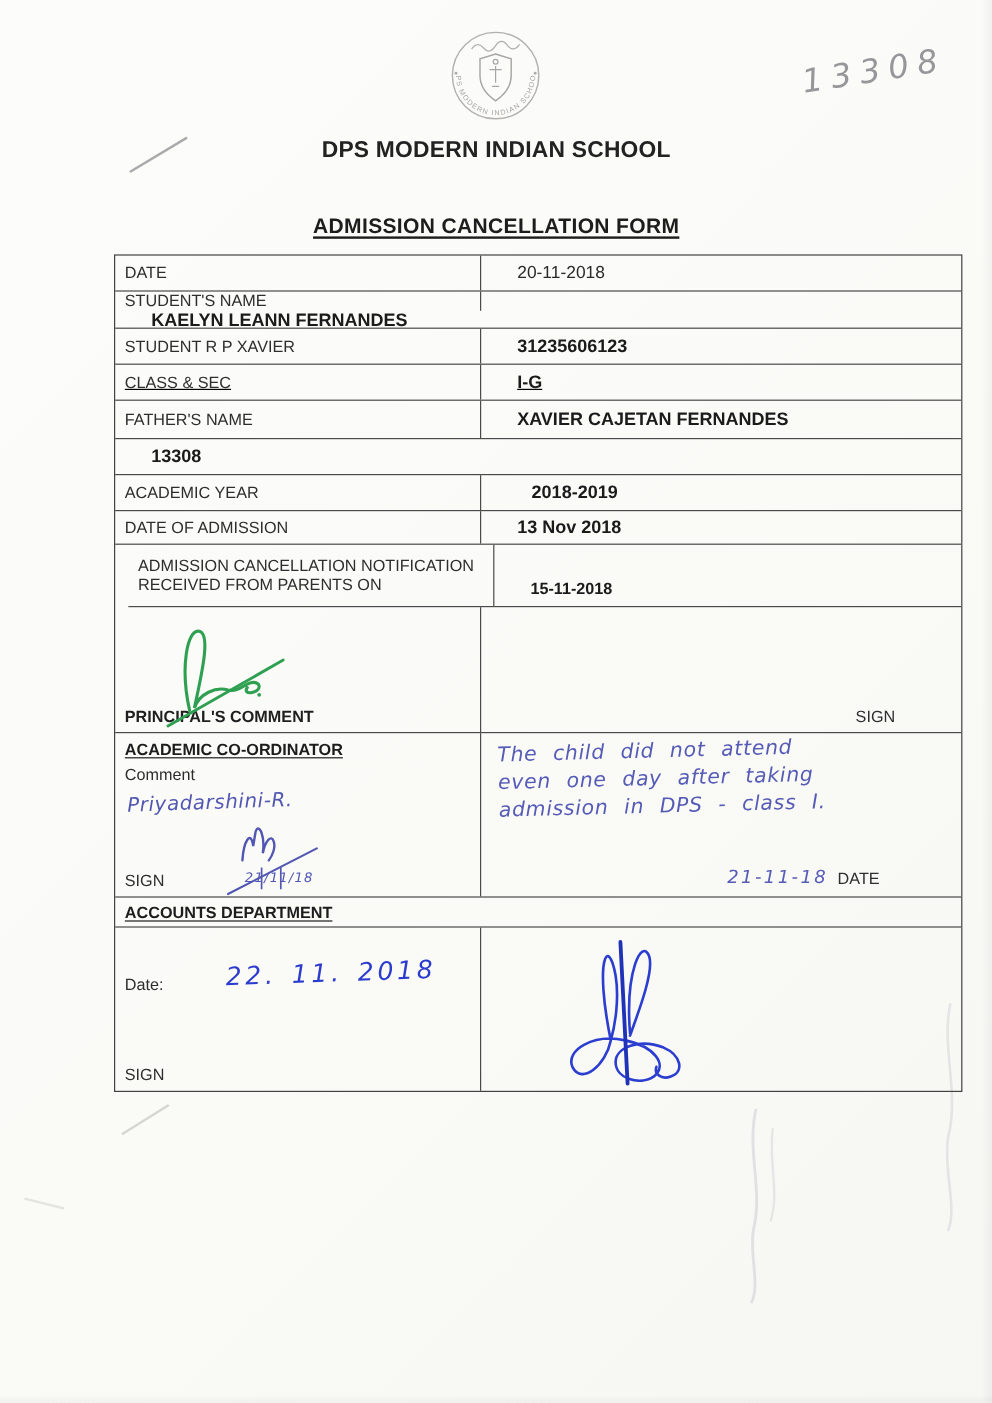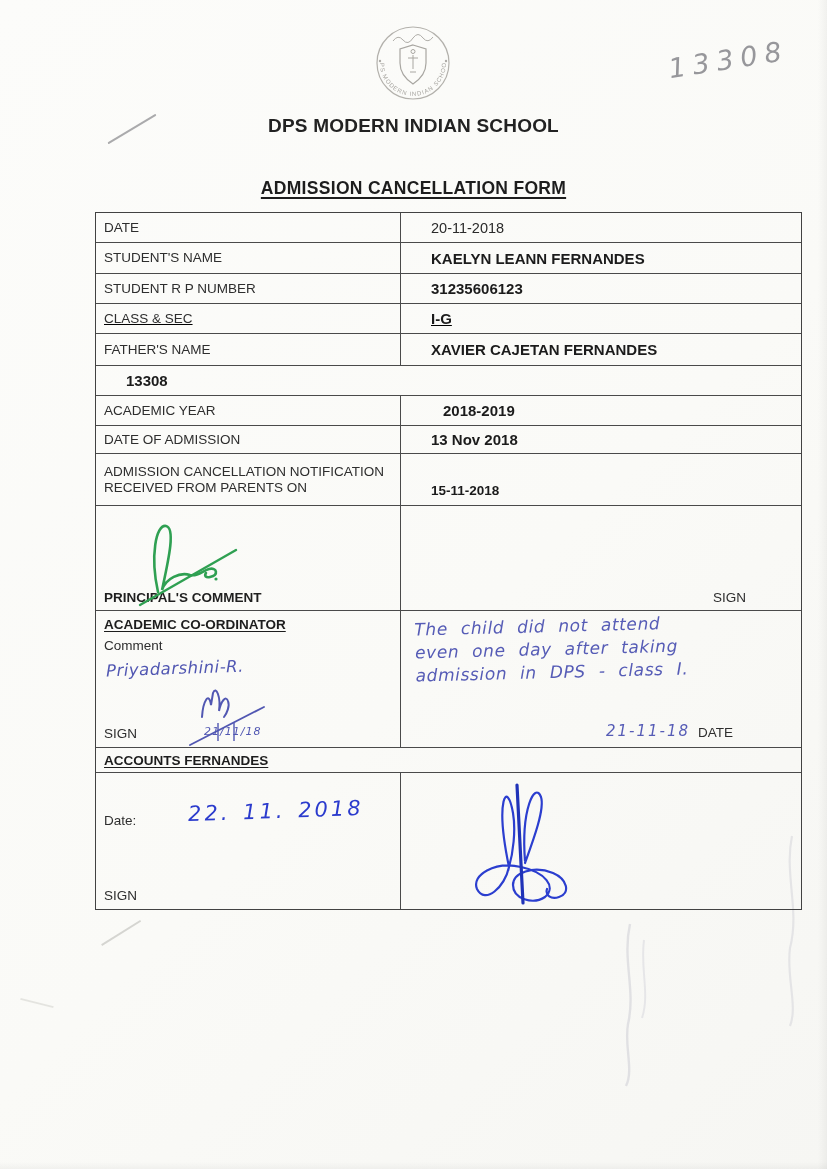--- a/index.html
+++ b/index.html
@@ -50,28 +50,28 @@
   .trow .lbl{
     width:305px;box-sizing:border-box;border-right:1.4px solid #4a4a4a;
     display:flex;align-items:center;padding:0 10px 0 8px;
     font-size:13.5px;color:#2e2e2e;line-height:16px;
   }
   .trow .val{
     flex:1;display:flex;align-items:center;padding-left:30px;
     font-size:15px;font-weight:700;color:#1b1b1b;
   }
   .trow:nth-child(1){height:30px;} .trow:nth-child(1) .val{font-weight:400;font-size:14.5px;color:#2a2a2a;}
-  .trow:nth-child(2){height:31px;}
+  .trow:nth-child(2){height:31px;flex-direction:column;}
   .trow:nth-child(3){height:30px;}
   .trow:nth-child(4){height:30px;text-decoration:underline;}
   .trow:nth-child(5){height:32px;}
   .trow:nth-child(6){height:30px;}
   .trow:nth-child(7){height:30px;gap:12px;}
   .trow:nth-child(8){height:28px;}
-  .trow:nth-child(9){height:52px;}
+  .trow:nth-child(9){height:52px;margin-left:11px;}
   .trow:nth-child(9) .val{align-items:flex-end;padding-bottom:7px;font-size:13.5px;}
   
   .sec{display:flex;border-bottom:1.4px solid #4a4a4a;box-sizing:border-box;position:relative;}
   .sec .left{width:305px;box-sizing:border-box;border-right:1.4px solid #4a4a4a;position:relative;}
   .sec .right{flex:1;position:relative;}
   .sec-principal{height:105px;}
   .principal-label{
     position:absolute;left:8px;bottom:5px;
     font-size:13.5px;font-weight:700;color:#1f1f1f;
   }
@@ -157,21 +157,21 @@
 
     <div class="trow">
       <div class="lbl">DATE</div>
       <div class="val">20-11-2018</div>
     </div>
     <div class="trow">
       <div class="lbl">STUDENT'S NAME</div>
       <div class="val">KAELYN LEANN FERNANDES</div>
     </div>
     <div class="trow">
-      <div class="lbl">STUDENT R P NUMBER</div>
+      <div class="lbl">STUDENT R P XAVIER</div>
       <div class="val">31235606123</div>
     </div>
     <div class="trow">
       <div class="lbl">CLASS &amp; SEC</div>
       <div class="val">I-G</div>
     </div>
     <div class="trow">
       <div class="lbl">FATHER'S NAME</div>
       <div class="val">XAVIER CAJETAN FERNANDES</div>
     </div>
@@ -223,21 +223,21 @@
           <div>The child did not attend</div>
           <div>even one day after taking</div>
           <div>admission in DPS - class I.</div>
         </div>
         <div class="coord-date hand">21-11-18</div>
         <div class="coord-date-label">DATE</div>
       </div>
     </div>
 
     <div class="sec sec-acct-head">
-      <div class="acct-heading">ACCOUNTS FERNANDES</div>
+      <div class="acct-heading">ACCOUNTS DEPARTMENT</div>
     </div>
 
     <div class="sec sec-acct">
       <div class="left">
         <div class="acct-date-label">Date:</div>
         <div class="acct-date hand">22. 11. 2018</div>
         <div class="sign-label">SIGN</div>
       </div>
       <div class="right">
         <svg class="acct-sig" width="150" height="142" viewBox="0 0 150 142">

